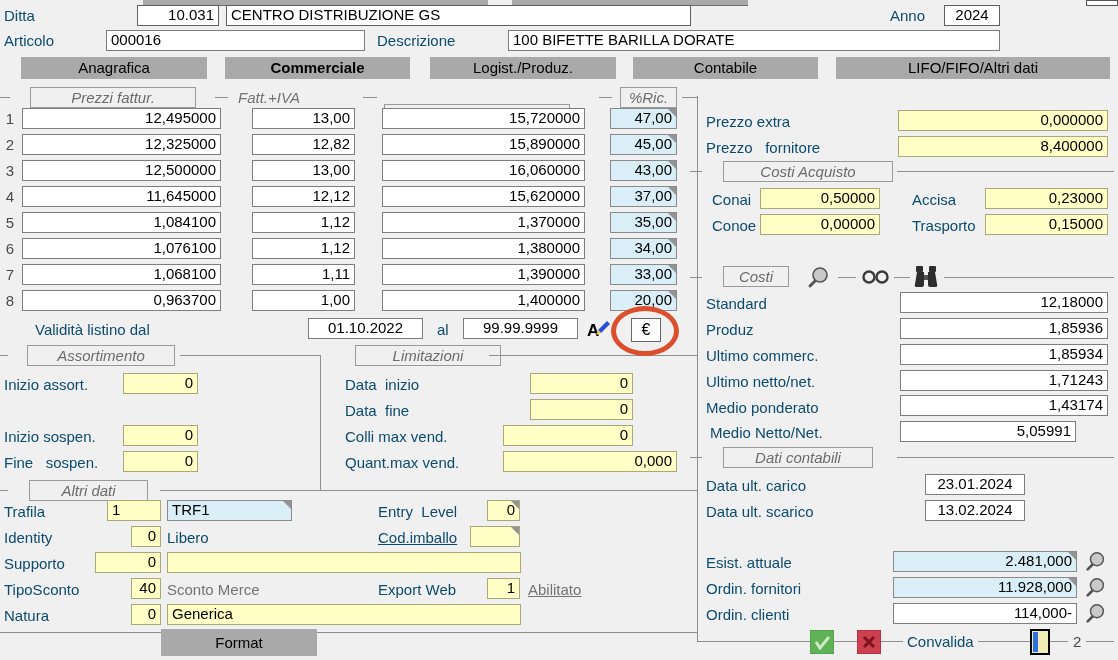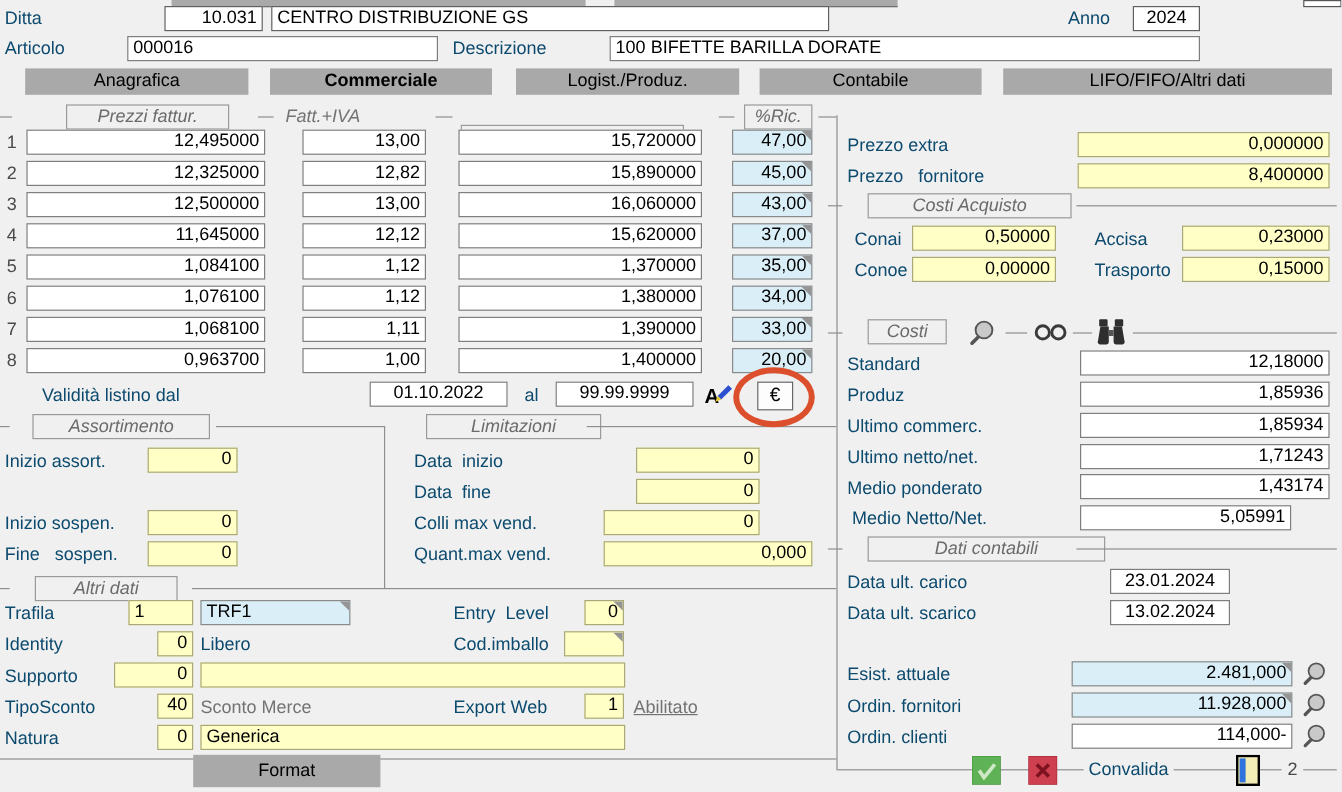--- a/index.html
+++ b/index.html
@@ -50,21 +50,21 @@
   <div class="lbl" style="left:377px;top:32px;">Descrizione</div>
   <div class="f left" style="left:508px;top:30px;width:492px;">100 BIFETTE BARILLA DORATE</div>
 
   <div class="tab active" style="left:225px;top:57px;width:185px;">Commerciale</div>
   <div class="tab" style="left:21px;top:57px;width:186px;">Anagrafica</div>
   <div class="tab" style="left:430px;top:57px;width:186px;">Logist./Produz.</div>
   <div class="tab" style="left:633px;top:57px;width:185px;">Contabile</div>
   <div class="tab" style="left:836px;top:57px;width:274px;">LIFO/FIFO/Altri dati</div>
 
   <div class="hl" style="left:0;top:97px;width:10px;"></div>
-  <div class="secbox" style="left:30px;top:87px;width:136px;margin-left:25px;">Prezzi fattur.</div>
+  <div class="secbox" style="left:30px;top:87px;width:166px;">Prezzi fattur.</div>
   <div class="hl" style="left:215px;top:97px;width:13px;"></div>
   <div class="txt italic" style="left:238px;top:89px;">Fatt.+IVA</div>
   <div class="hl" style="left:363px;top:97px;width:14px;"></div>
   <div class="secbox" style="left:384px;top:104px;width:186px;">Prezzi pubblico</div>
   <div class="hl" style="left:599px;top:97px;width:13px;"></div>
   <div class="secbox" style="left:620px;top:87px;width:57px;">%Ric.</div>
   <div class="hl" style="left:682px;top:97px;width:15px;"></div>
 
   <div class="num" style="left:0;top:110px;">1</div>
   <div class="f" style="left:22px;top:108px;width:199px;">12,495000</div>
@@ -158,21 +158,21 @@
 
   <div class="lbl" style="left:4px;top:503px;">Trafila</div>
   <div class="f fy left" style="left:107px;top:500px;width:54px;">1</div>
   <div class="f fb left fold" style="left:167px;top:500px;width:125px;">TRF1</div>
   <div class="lbl" style="left:378px;top:503px;">Entry  Level</div>
   <div class="f fy fold" style="left:487px;top:500px;width:33px;">0</div>
 
   <div class="lbl" style="left:4px;top:529px;">Identity</div>
   <div class="f fy" style="left:131px;top:526px;width:30px;">0</div>
   <div class="lbl" style="left:167px;top:529px;">Libero</div>
-  <div class="lbl" style="left:378px;top:529px;">Cod.imballo</div>
+  <div class="lbl" style="left:378px;top:529px;text-decoration:underline;">Cod.imballo</div>
   <div class="f fy fold" style="left:470px;top:526px;width:50px;"></div>
 
   <div class="lbl" style="left:4px;top:555px;">Supporto</div>
   <div class="f fy" style="left:95px;top:552px;width:66px;">0</div>
   <div class="f fy left" style="left:167px;top:552px;width:354px;"></div>
 
   <div class="lbl" style="left:4px;top:581px;">TipoSconto</div>
   <div class="f fy" style="left:131px;top:578px;width:30px;">40</div>
   <div class="txt" style="left:167px;top:581px;">Sconto Merce</div>
   <div class="lbl" style="left:378px;top:581px;">Export Web</div>
@@ -240,21 +240,21 @@
   <div class="lbl" style="left:706px;top:347px;">Ultimo commerc.</div>
   <div class="f" style="left:900px;top:344px;width:208px;">1,85934</div>
   <div class="lbl" style="left:706px;top:373px;">Ultimo netto/net.</div>
   <div class="f" style="left:900px;top:370px;width:208px;">1,71243</div>
   <div class="lbl" style="left:706px;top:399px;">Medio ponderato</div>
   <div class="f" style="left:900px;top:395px;width:208px;">1,43174</div>
   <div class="lbl" style="left:710px;top:424px;">Medio Netto/Net.</div>
   <div class="f" style="left:900px;top:421px;width:176px;">5,05991</div>
 
   <div class="hl" style="left:690px;top:457px;width:12px;"></div>
-  <div class="secbox" style="left:723px;top:447px;width:198px;">Dati contabili</div>
+  <div class="secbox" style="left:723px;top:447px;width:150px;">Dati contabili</div>
   <div class="hl" style="left:897px;top:457px;width:217px;"></div>
 
   <div class="lbl" style="left:706px;top:477px;">Data ult. carico</div>
   <div class="f center" style="left:925px;top:474px;width:100px;">23.01.2024</div>
   <div class="lbl" style="left:706px;top:503px;">Data ult. scarico</div>
   <div class="f center" style="left:925px;top:500px;width:100px;">13.02.2024</div>
 
   <div class="lbl" style="left:706px;top:554px;">Esist. attuale</div>
   <div class="f fb fold" style="left:893px;top:551px;width:184px;">2.481,000</div>
   <div class="iconbox" style="left:1084px;top:550px;width:24px;height:24px;">

